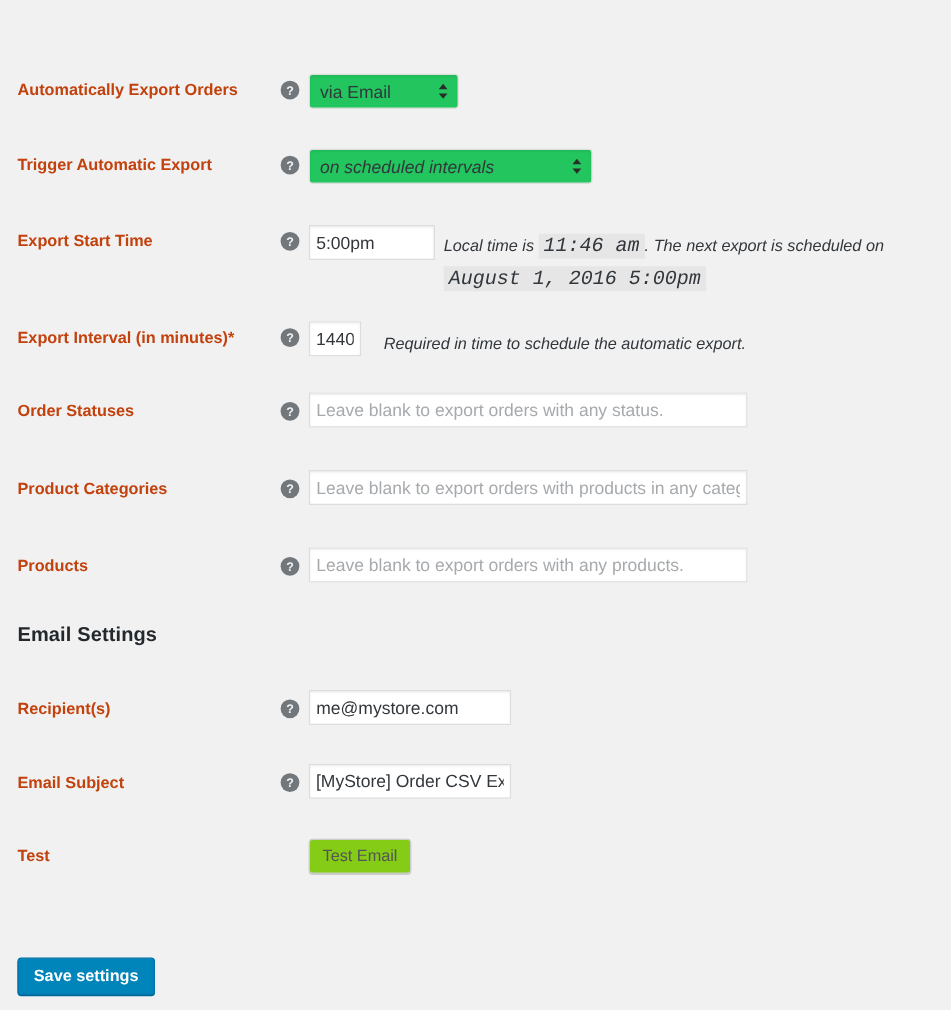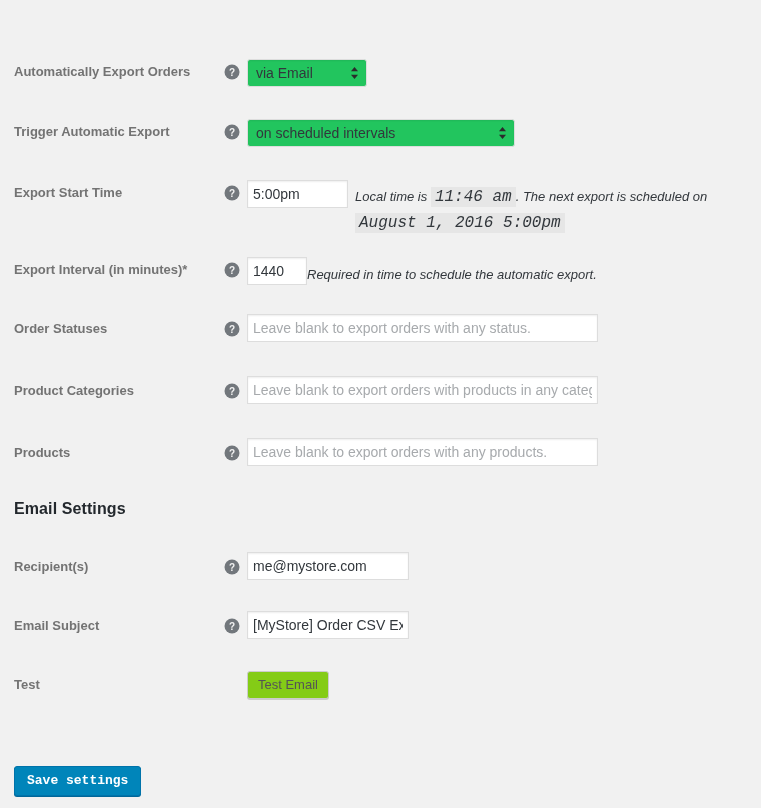--- a/index.html
+++ b/index.html
@@ -42,21 +42,21 @@
     position: absolute;
     left: 0;
     width: 761px;
   }
   .row-label {
     position: absolute;
     left: 14px;
     top: 0;
     font-weight: bold;
     font-size: 13px;
-    color: #737373;
+    color: #c2410c;
     white-space: nowrap;
     line-height: 18px;
   }
   .help-icon {
     position: absolute;
     left: 224px;
     top: 1px;
     width: 16px;
     height: 16px;
   }
@@ -81,21 +81,21 @@
     box-sizing: border-box;
     height: 28px;
     line-height: 20px;
     outline: none;
   }
   input[type="text"]::placeholder {
     color: #a7aaad;
     opacity: 1;
   }
   .input-time     { width: 101px; }
-  .input-interval { width: 60px;  }
+  .input-interval { width: 42px;  }
   .input-wide     { width: 351px; }
   .input-email    { width: 162px; }
 
   
   .select-wrap {
     position: relative;
     display: inline-block;
     background: #22c55e;
     border: 1px solid #ddd;
     border-radius: 3px;
@@ -114,21 +114,21 @@
   .select-wrap .select-arrows {
     position: absolute;
     right: 7px;
     top: 50%;
     transform: translateY(-50%);
     width: 9px;
     height: 16px;
   }
   .select-wrap .select-arrows svg { display: block; }
   #select-export-orders  { width: 120px; }
-  #select-export-trigger { width: 268px; }
+  #select-export-trigger { width: 227px; font-style: italic; }
 
   
   .description {
     font-style: italic;
     font-size: 13px;
     color: #32373c;
     line-height: 25px;
   }
   .desc-start-time {
     position: absolute;
@@ -163,21 +163,21 @@
     border-radius: 3px;
     box-shadow: 0 1px 0 #ccc;
     padding: 0 10px;
     height: 28px;
     box-sizing: border-box;
     cursor: pointer;
     white-space: nowrap;
   }
   .button-primary {
     display: inline-block;
-    font-family: Liberation Mono, monospace;
+    font-family: Liberation Sans, sans-serif;
     font-size: 13px;
     font-weight: bold;
     line-height: 28px;
     color: #fff;
     background: #0085ba;
     border: 1px solid #0073aa;
     border-radius: 3px;
     box-shadow: 0 1px 0 #006799;
     padding: 0 12px;
     height: 30px;

